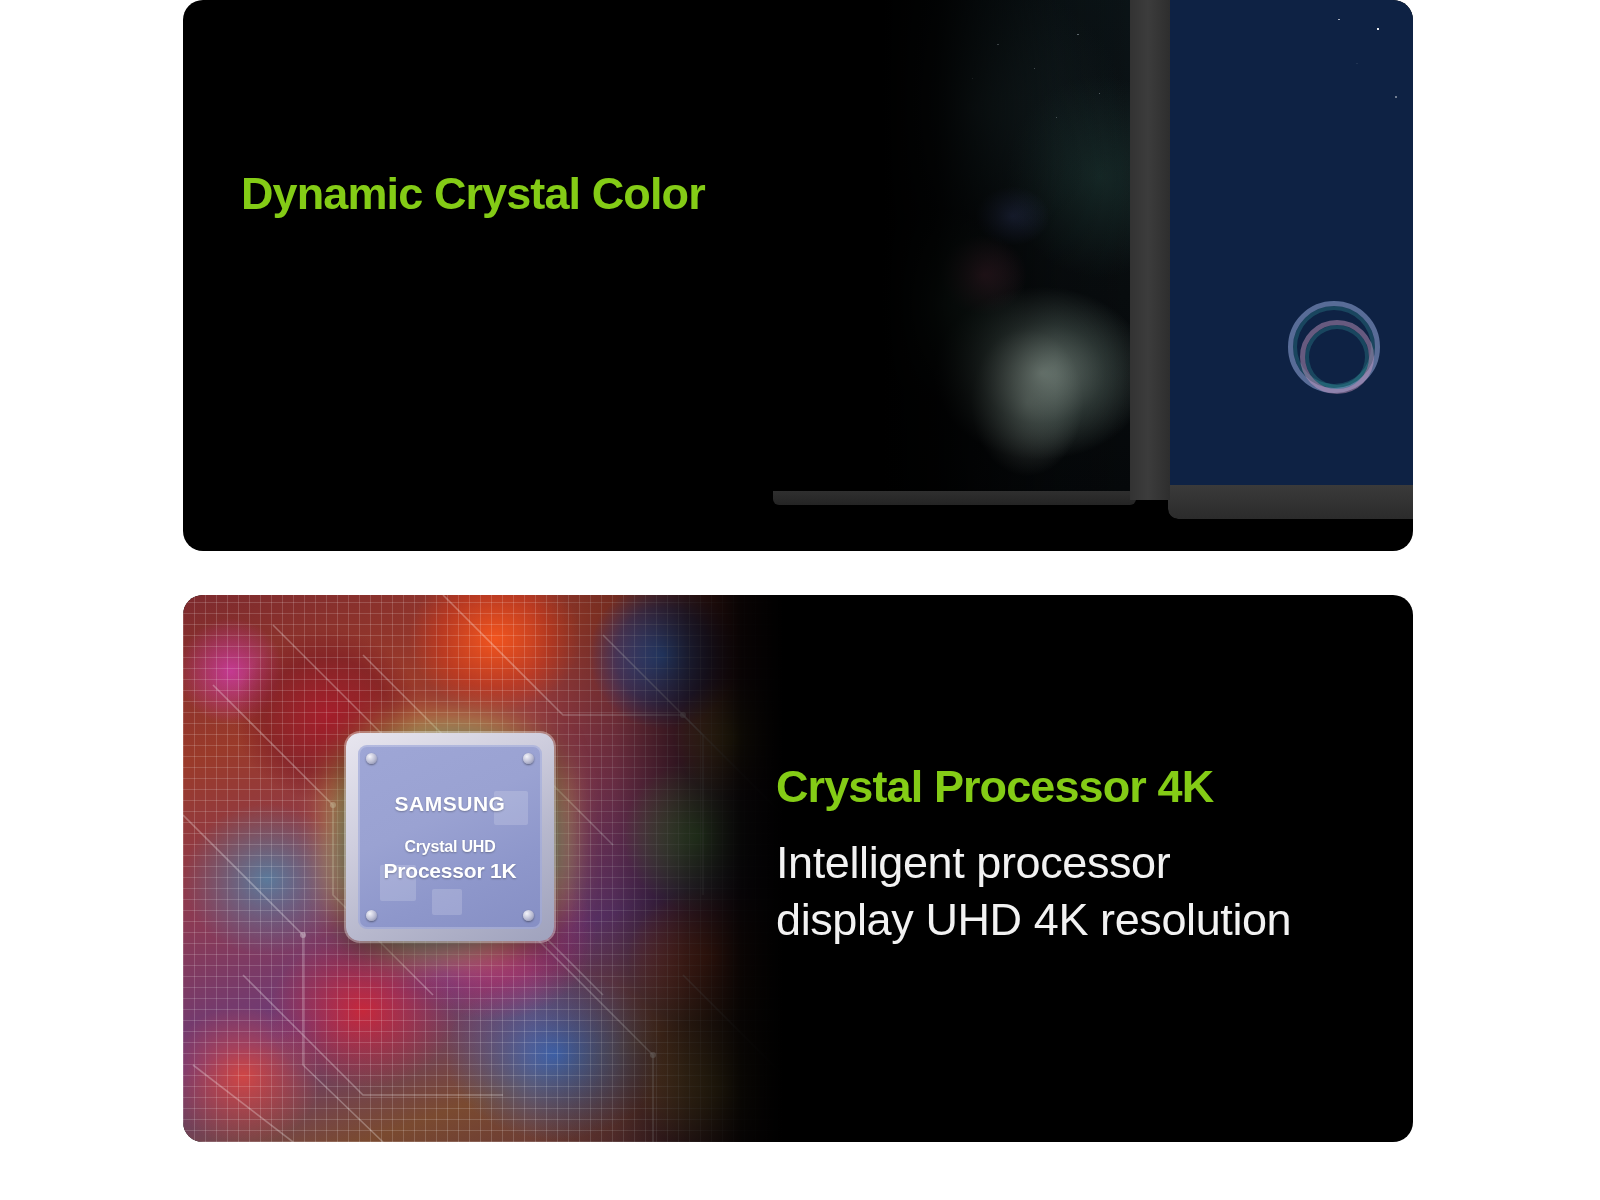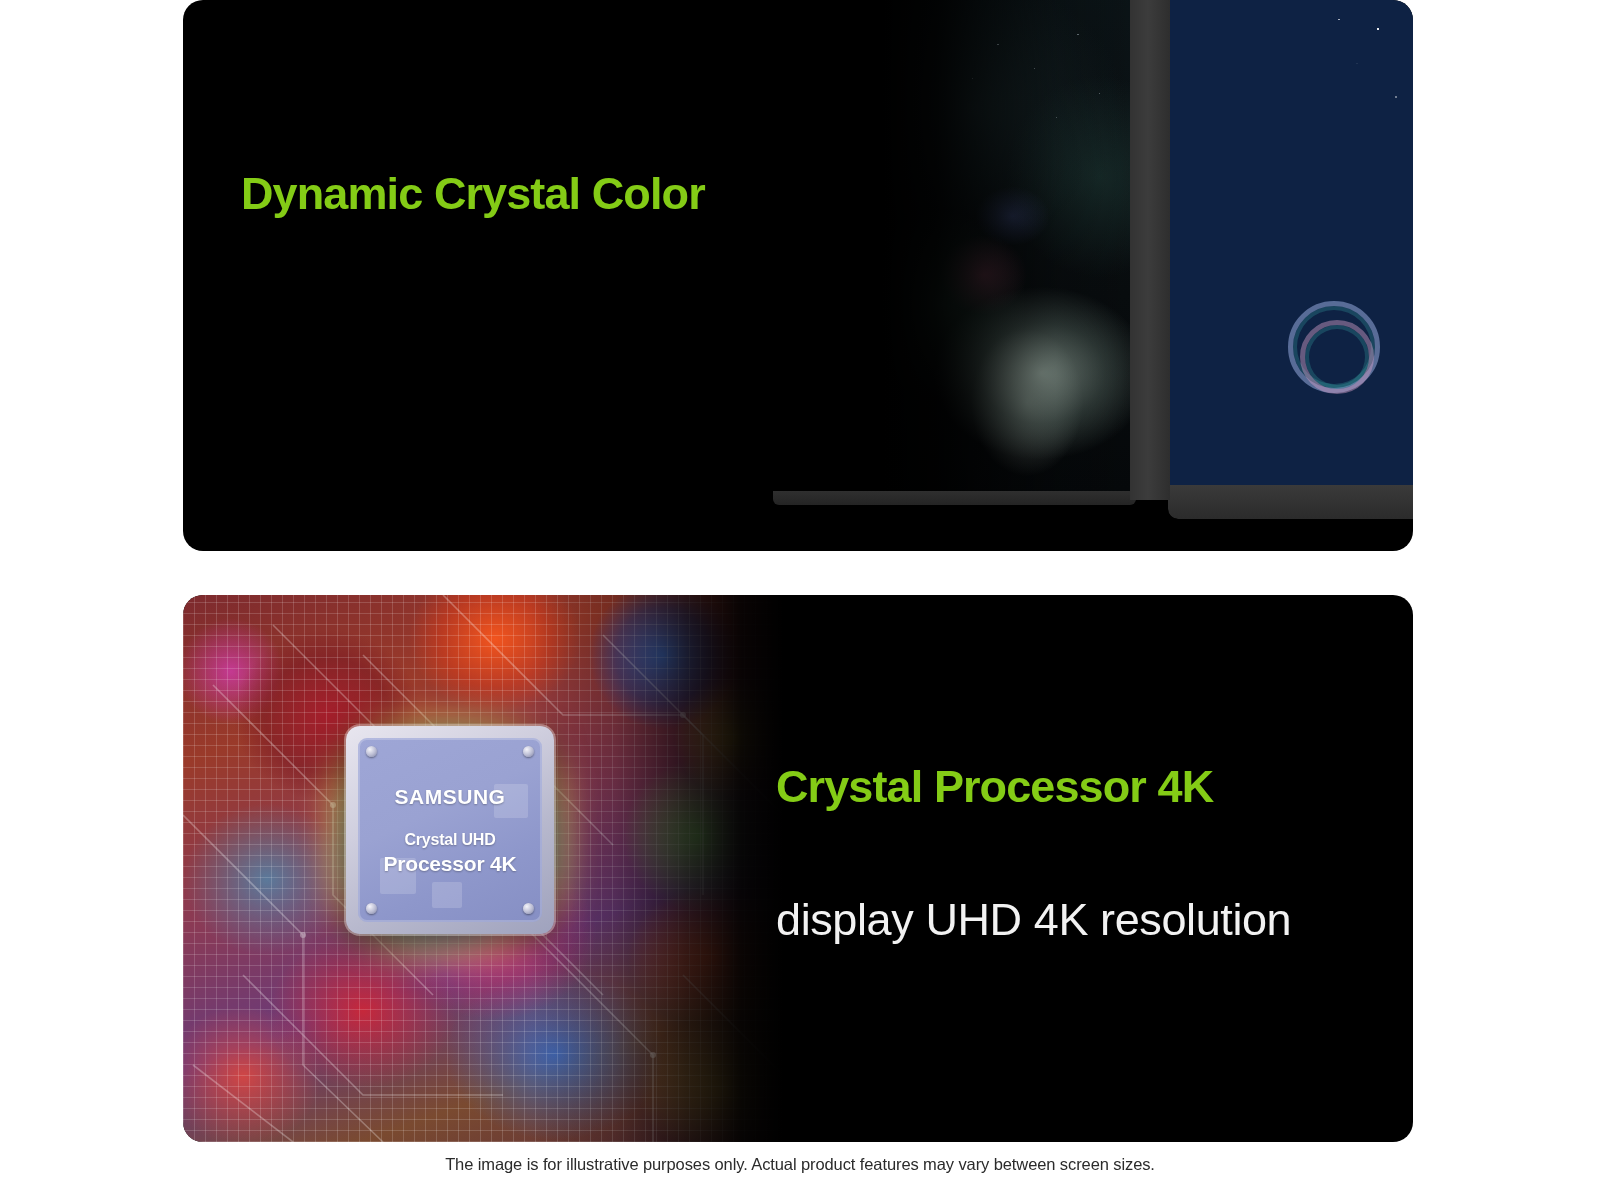--- a/index.html
+++ b/index.html
@@ -299,21 +299,21 @@
     border-radius: 26px;
     background:
       radial-gradient(ellipse at 50% 50%, rgba(120,255,190,0.0) 36%, rgba(120,255,190,0.55) 52%, rgba(255,230,90,0.45) 66%, rgba(0,0,0,0) 82%);
     filter: blur(14px);
     z-index: 18;
   }
 
   .chip {
     position: absolute;
     left: 163px;
-    top: 131px;
+    top: 138px;
     width: 208px;
     height: 208px;
     border-radius: 14px;
     background: linear-gradient(150deg, #e8e6ef 0%, #cfcede 36%, #b7b8cd 64%, #9fa2bd 100%);
     box-shadow:
       0 0 0 2px rgba(255,255,255,0.35),
       0 10px 30px rgba(0,0,0,0.55);
     z-index: 20;
     padding: 12px;
   }
@@ -474,29 +474,28 @@
         <span class="chip-screw screw-tr"></span>
         <span class="chip-screw screw-bl"></span>
         <span class="chip-screw screw-br"></span>
 
         <span class="chip-pad pad-a"></span>
         <span class="chip-pad pad-b"></span>
         <span class="chip-pad pad-c"></span>
 
         <span class="chip-brand">SAMSUNG</span>
         <span class="chip-line1">Crystal UHD</span>
-        <span class="chip-line2">Processor 4K</span>
+        <span class="chip-line2">Processor 1K</span>
       </div>
     </div>
 
     <div class="text-block" id="text-processor">
       <h1 class="headline">Crystal Processor 4K</h1>
       <p class="subhead">
-        <br>
+        <span>Intelligent processor</span><br>
         <span>display UHD 4K resolution</span><br>
       </p>
     </div>
 
   </section>
 
-  <div id="footer-disclaimer">The image is for illustrative purposes only. Actual product features may vary between screen sizes.</div>
 
 </div>
 
 </body></html>

